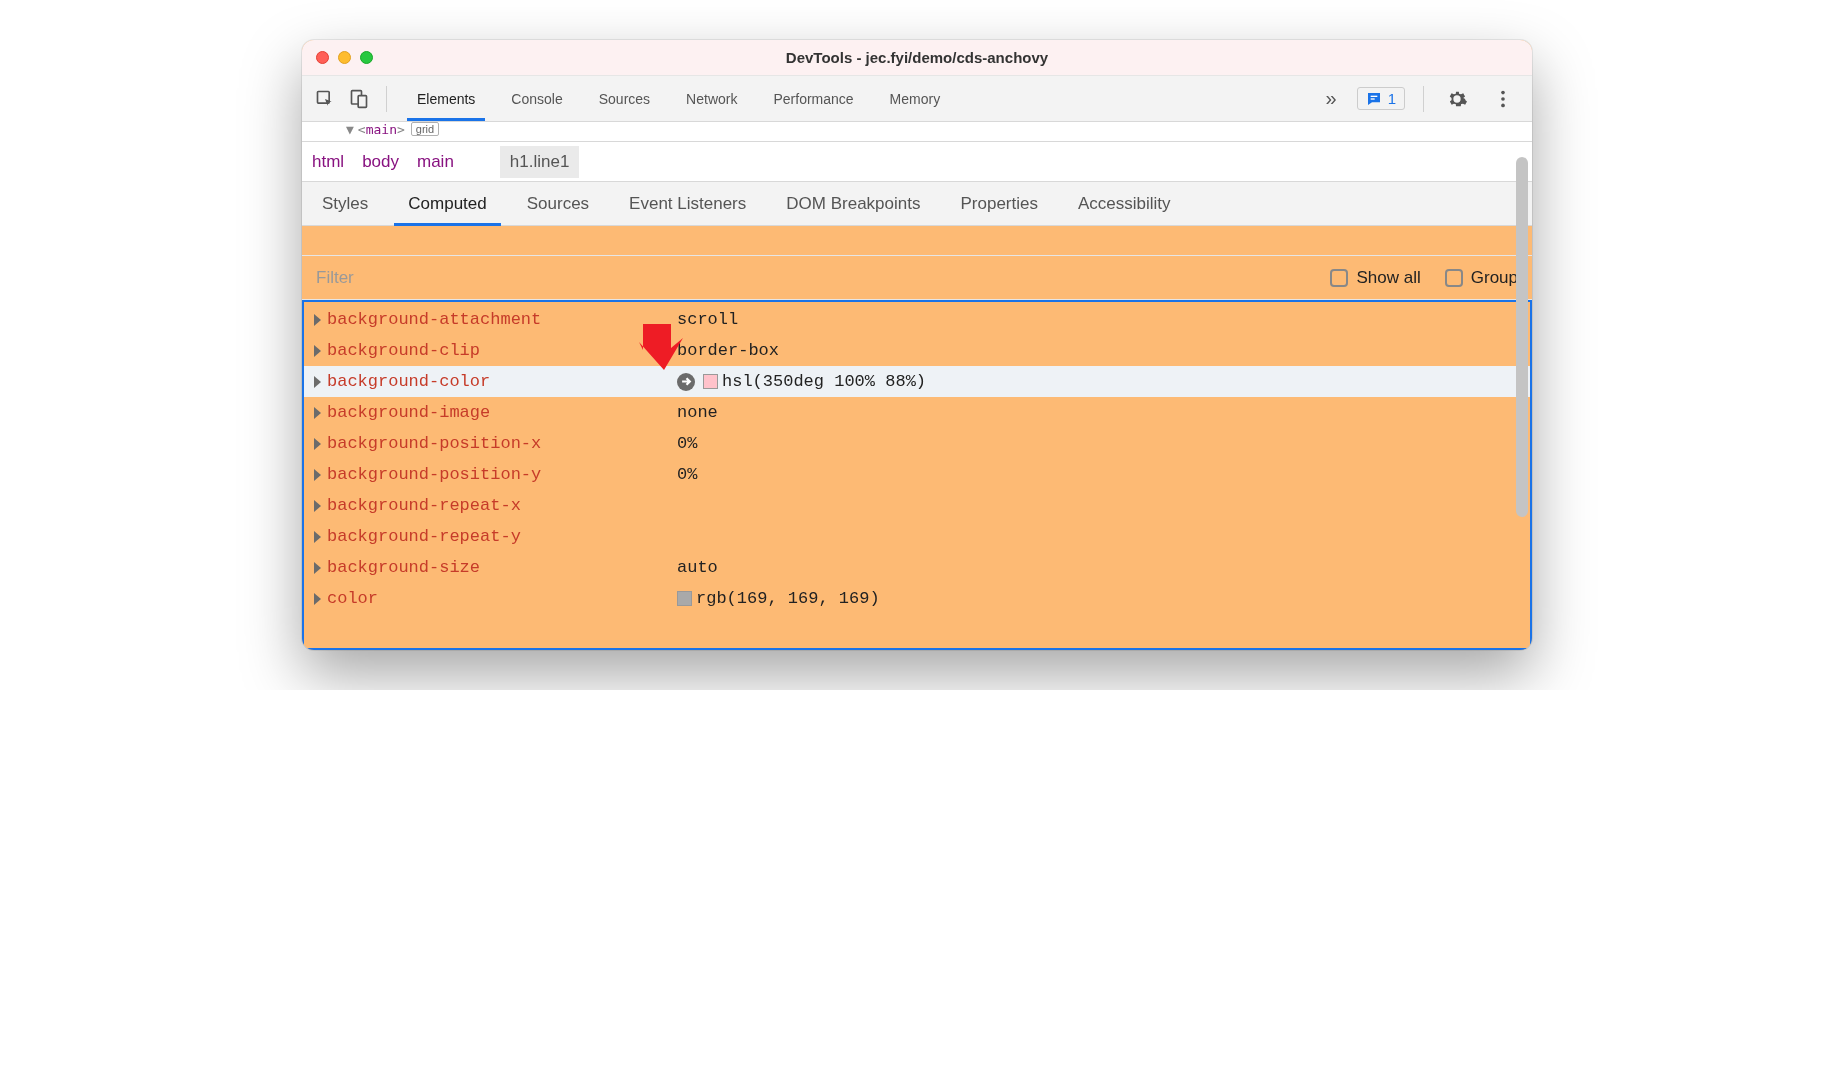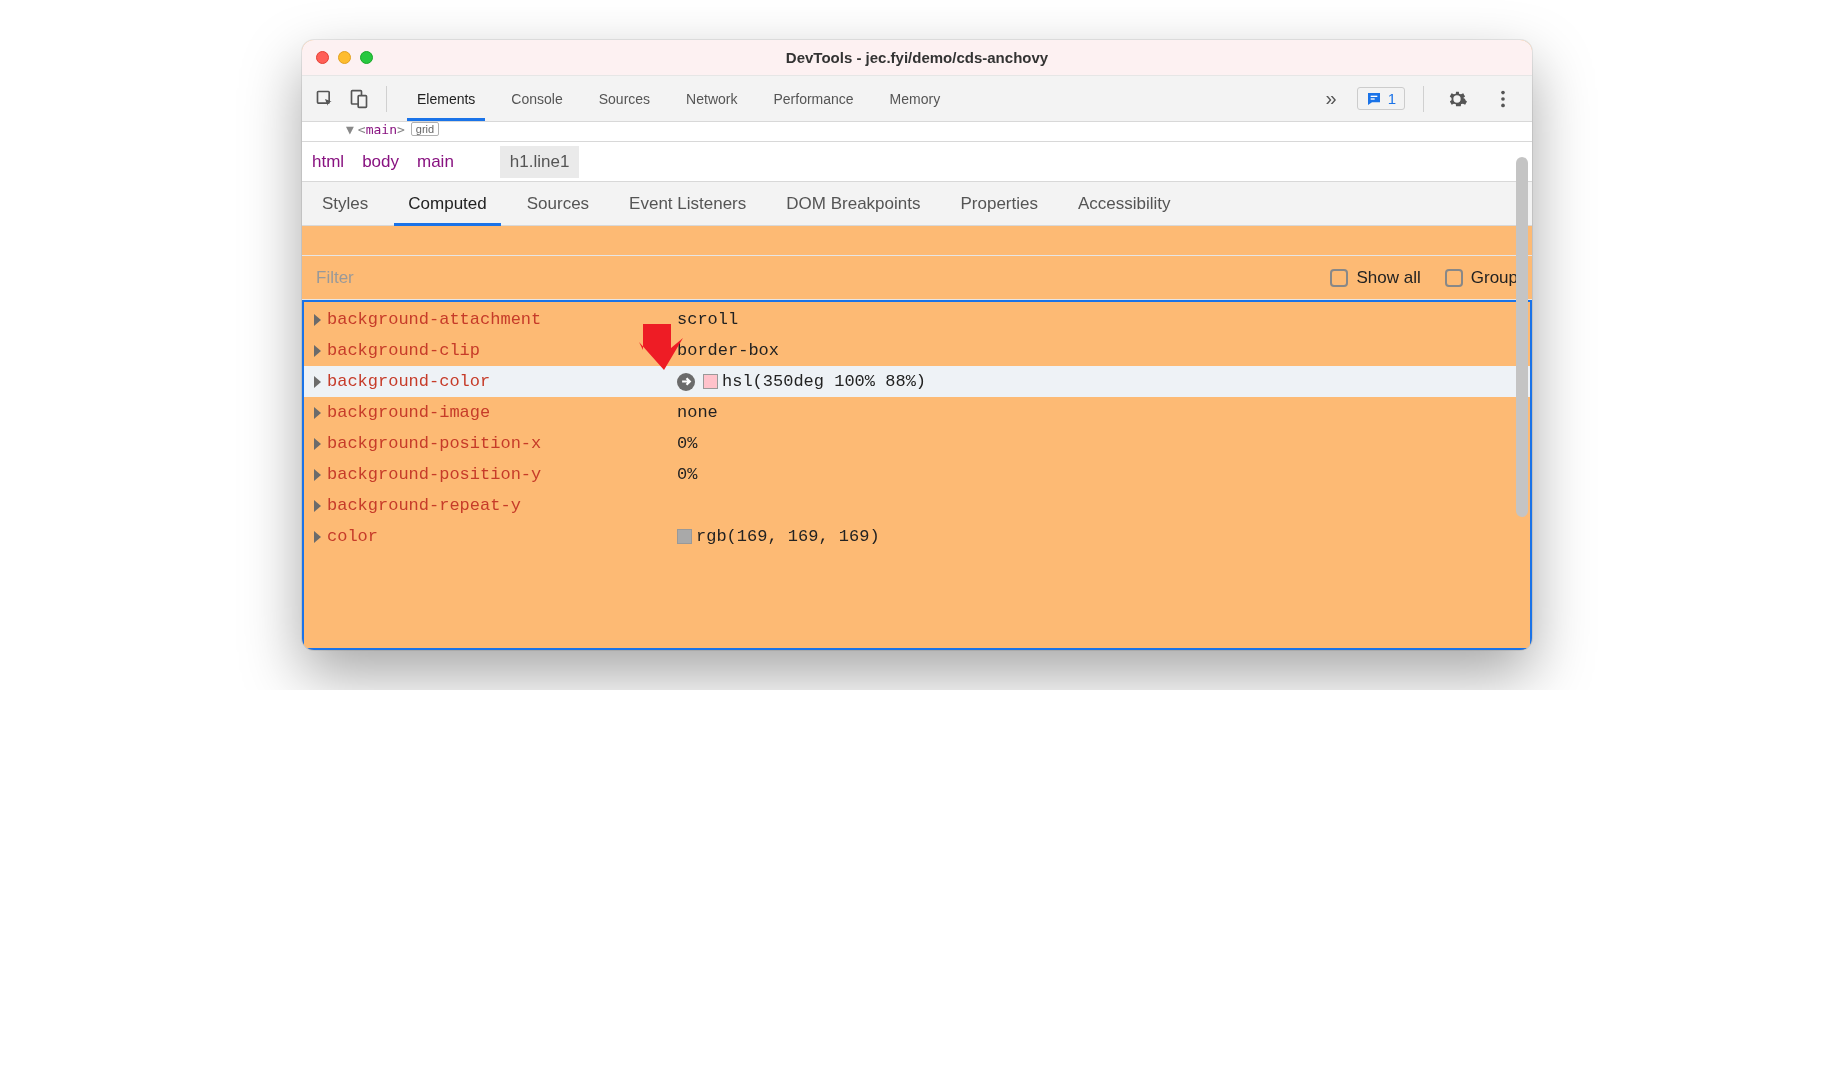--- a/index.html
+++ b/index.html
@@ -376,23 +376,37 @@
           </div>
           <div class="prop-row">
             <div class="tri"></div>
             <span class="prop-name">background-position-y</span>
             <span class="prop-val">
               <span>0%</span>
             </span>
           </div>
           <div class="prop-row">
             <div class="tri"></div>
+            <span class="prop-name">background-repeat-x</span>
+            <span class="prop-val">
+              <span></span>
+            </span>
+          </div>
+          <div class="prop-row">
+            <div class="tri"></div>
             <span class="prop-name">background-repeat-y</span>
             <span class="prop-val">
               <span></span>
+            </span>
+          </div>
+          <div class="prop-row">
+            <div class="tri"></div>
+            <span class="prop-name">background-size</span>
+            <span class="prop-val">
+              <span>auto</span>
             </span>
           </div>
           <div class="prop-row">
             <div class="tri"></div>
             <span class="prop-name">color</span>
             <span class="prop-val">
               <span class="swatch" style="background: rgb(169, 169, 169);"></span>
               <span>rgb(169, 169, 169)</span>
             </span>
           </div>

